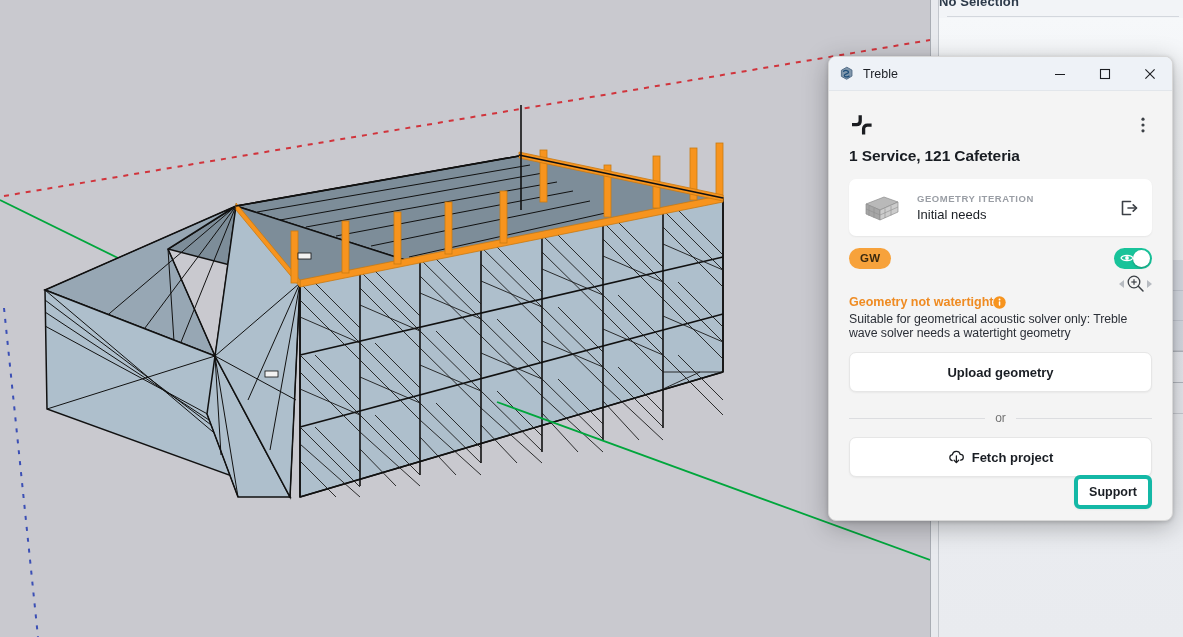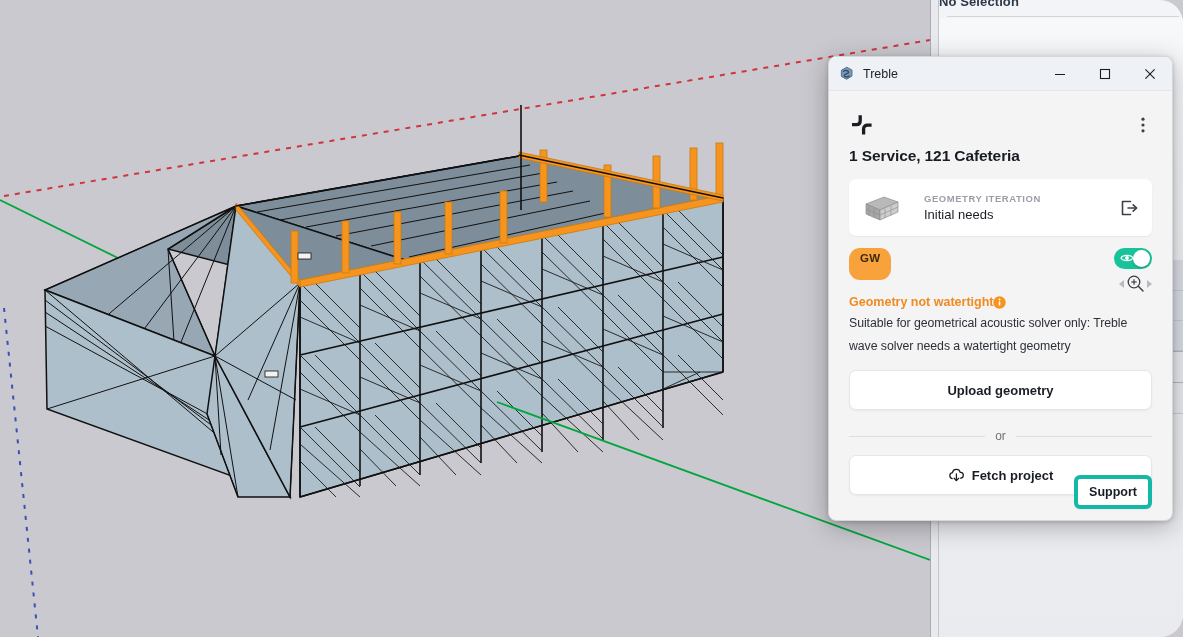--- a/index.html
+++ b/index.html
@@ -10,21 +10,20 @@
     overflow: hidden;
     font-family: "Liberation Sans", sans-serif;
     background: #c9c9cf;
   }
 
   #root {
     position: relative;
     width: 1183px;
     height: 637px;
     overflow: hidden;
-    border-radius: 23px;
   }
 
   
   #viewport {
     position: absolute;
     left: 0; top: 0;
     width: 930px;
     height: 637px;
     background: #c9c9cf;
     overflow: hidden;
@@ -143,38 +142,38 @@
     align-items: center;
     padding: 0 12px 0 10px;
     box-sizing: border-box;
     box-shadow: 0 1px 2px rgba(0,0,0,.06);
   }
   #geom-thumb {
     width: 44px; height: 36px; flex: 0 0 auto;
     border-radius: 2px;
     overflow: hidden;
   }
-  #geom-card-text { margin-left: 21px; flex: 1 1 auto; }
+  #geom-card-text { margin-left: 14px; flex: 1 1 auto; }
   #geom-iter-label {
     font-size: 9.5px; letter-spacing: .55px; color: #9a9ea5; font-weight: bold;
   }
   #geom-iter-value { font-size: 13px; color: #1a1e24; margin-top: 3px; }
   #geom-export { width: 22px; height: 22px; flex:0 0 auto; cursor:pointer; }
 
   #status-row {
     margin-top: 12px;
     display:flex; align-items:flex-start; justify-content:space-between;
   }
   #gw-badge {
     background: #f7a23b;
     color: #3b2a10;
     font-size: 11.5px;
     font-weight: bold;
     border-radius: 11px;
-    padding: 4px 11px 16px;
+    padding: 4px 11px 5px;
     letter-spacing: .3px;
   }
   #vis-controls { display:flex; flex-direction:column; align-items:flex-end; }
   #eye-toggle {
     width: 38px; height: 21px;
     border-radius: 11px;
     background: #18c39a;
     display:flex; align-items:center;
     position: relative;
     cursor:pointer;
@@ -198,21 +197,21 @@
 
   #warn-title {
     margin-top: 2px;
     font-size: 12.5px; font-weight: bold; color:#ef8b22;
     display:flex; align-items:center; 
   }
   #warn-desc {
     margin-top: 3px;
     font-size: 12.3px;
     color: #2c3038;
-    line-height: 23px;
+    line-height: 14px;
     letter-spacing: -.05px;
   }
 
   .big-btn {
     margin-top: 12px;
     height: 38px;
     background: #ffffff;
     border: 1px solid #e6e6e6;
     border-radius: 7px;
     display:flex; align-items:center; justify-content:center;

